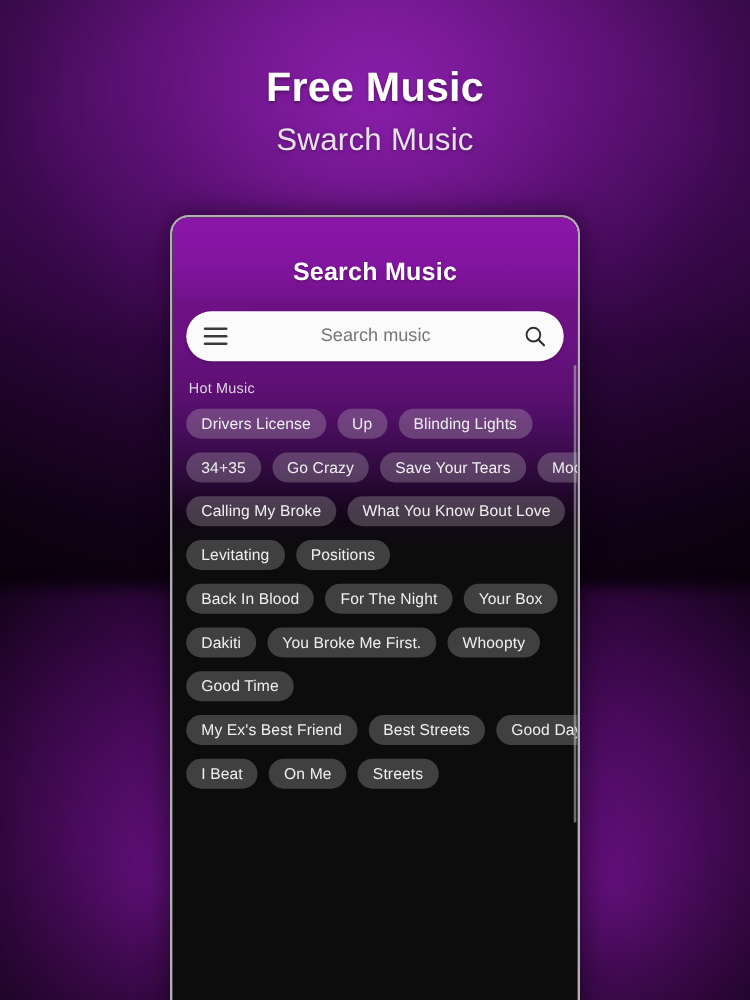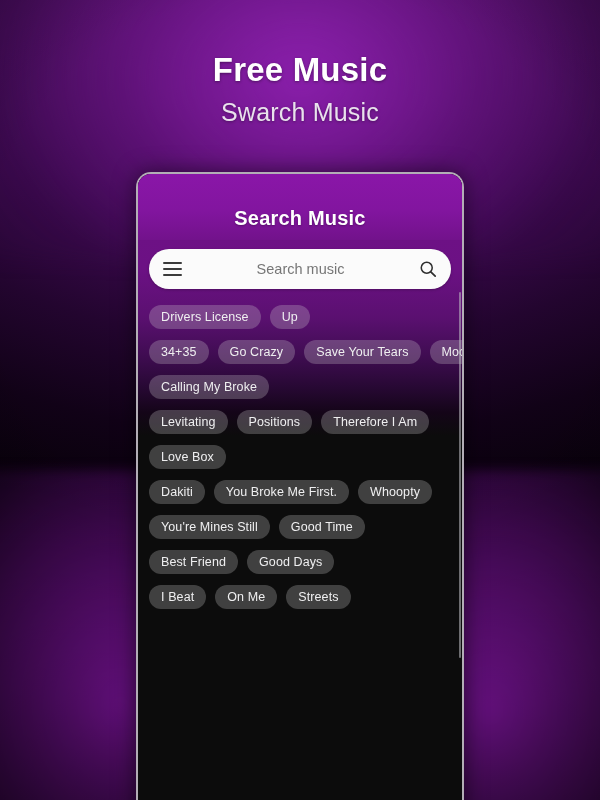--- a/index.html
+++ b/index.html
@@ -326,53 +326,57 @@
           <span></span>
         </div>
         <input class="search-input" type="text" placeholder="Search music" style="">
         <svg class="search-icon" viewBox="0 0 20 20">
           <circle cx="8.6" cy="8.6" r="6.1" fill="none" stroke="#2f2f2f" stroke-width="1.7"></circle>
           <line x1="13.1" y1="13.1" x2="18" y2="18" stroke="#2f2f2f" stroke-width="1.9" stroke-linecap="round"></line>
         </svg>
       </div>
 
       <div class="content">
+        <div class="section-label">Hot Music</div>
         <div class="tag-rows" id="tag-rows">
             <div class="tag-row">
               <div class="tag">Drivers License</div>
               <div class="tag">Up</div>
+              <div class="tag">Blinding Lights</div>
             </div>
             <div class="tag-row">
               <div class="tag">34+35</div>
               <div class="tag">Go Crazy</div>
               <div class="tag">Save Your Tears</div>
               <div class="tag">Mood</div>
             </div>
             <div class="tag-row">
               <div class="tag">Calling My Broke</div>
+              <div class="tag">What You Know Bout Love</div>
             </div>
             <div class="tag-row">
               <div class="tag">Levitating</div>
               <div class="tag">Positions</div>
-              <div class="tag">Therefore I Am</div>
-            </div>
-            <div class="tag-row">
-              <div class="tag">Love Box</div>
+            </div>
+            <div class="tag-row">
+              <div class="tag">Back In Blood</div>
+              <div class="tag">For The Night</div>
+              <div class="tag">Your Box</div>
             </div>
             <div class="tag-row">
               <div class="tag">Dakiti</div>
               <div class="tag">You Broke Me First.</div>
               <div class="tag">Whoopty</div>
             </div>
             <div class="tag-row">
-              <div class="tag">You're Mines Still</div>
               <div class="tag">Good Time</div>
             </div>
             <div class="tag-row">
-              <div class="tag">Best Friend</div>
+              <div class="tag">My Ex's Best Friend</div>
+              <div class="tag">Best Streets</div>
               <div class="tag">Good Days</div>
             </div>
             <div class="tag-row">
               <div class="tag">I Beat</div>
               <div class="tag">On Me</div>
               <div class="tag">Streets</div>
             </div>
           </div>
       </div>
 

